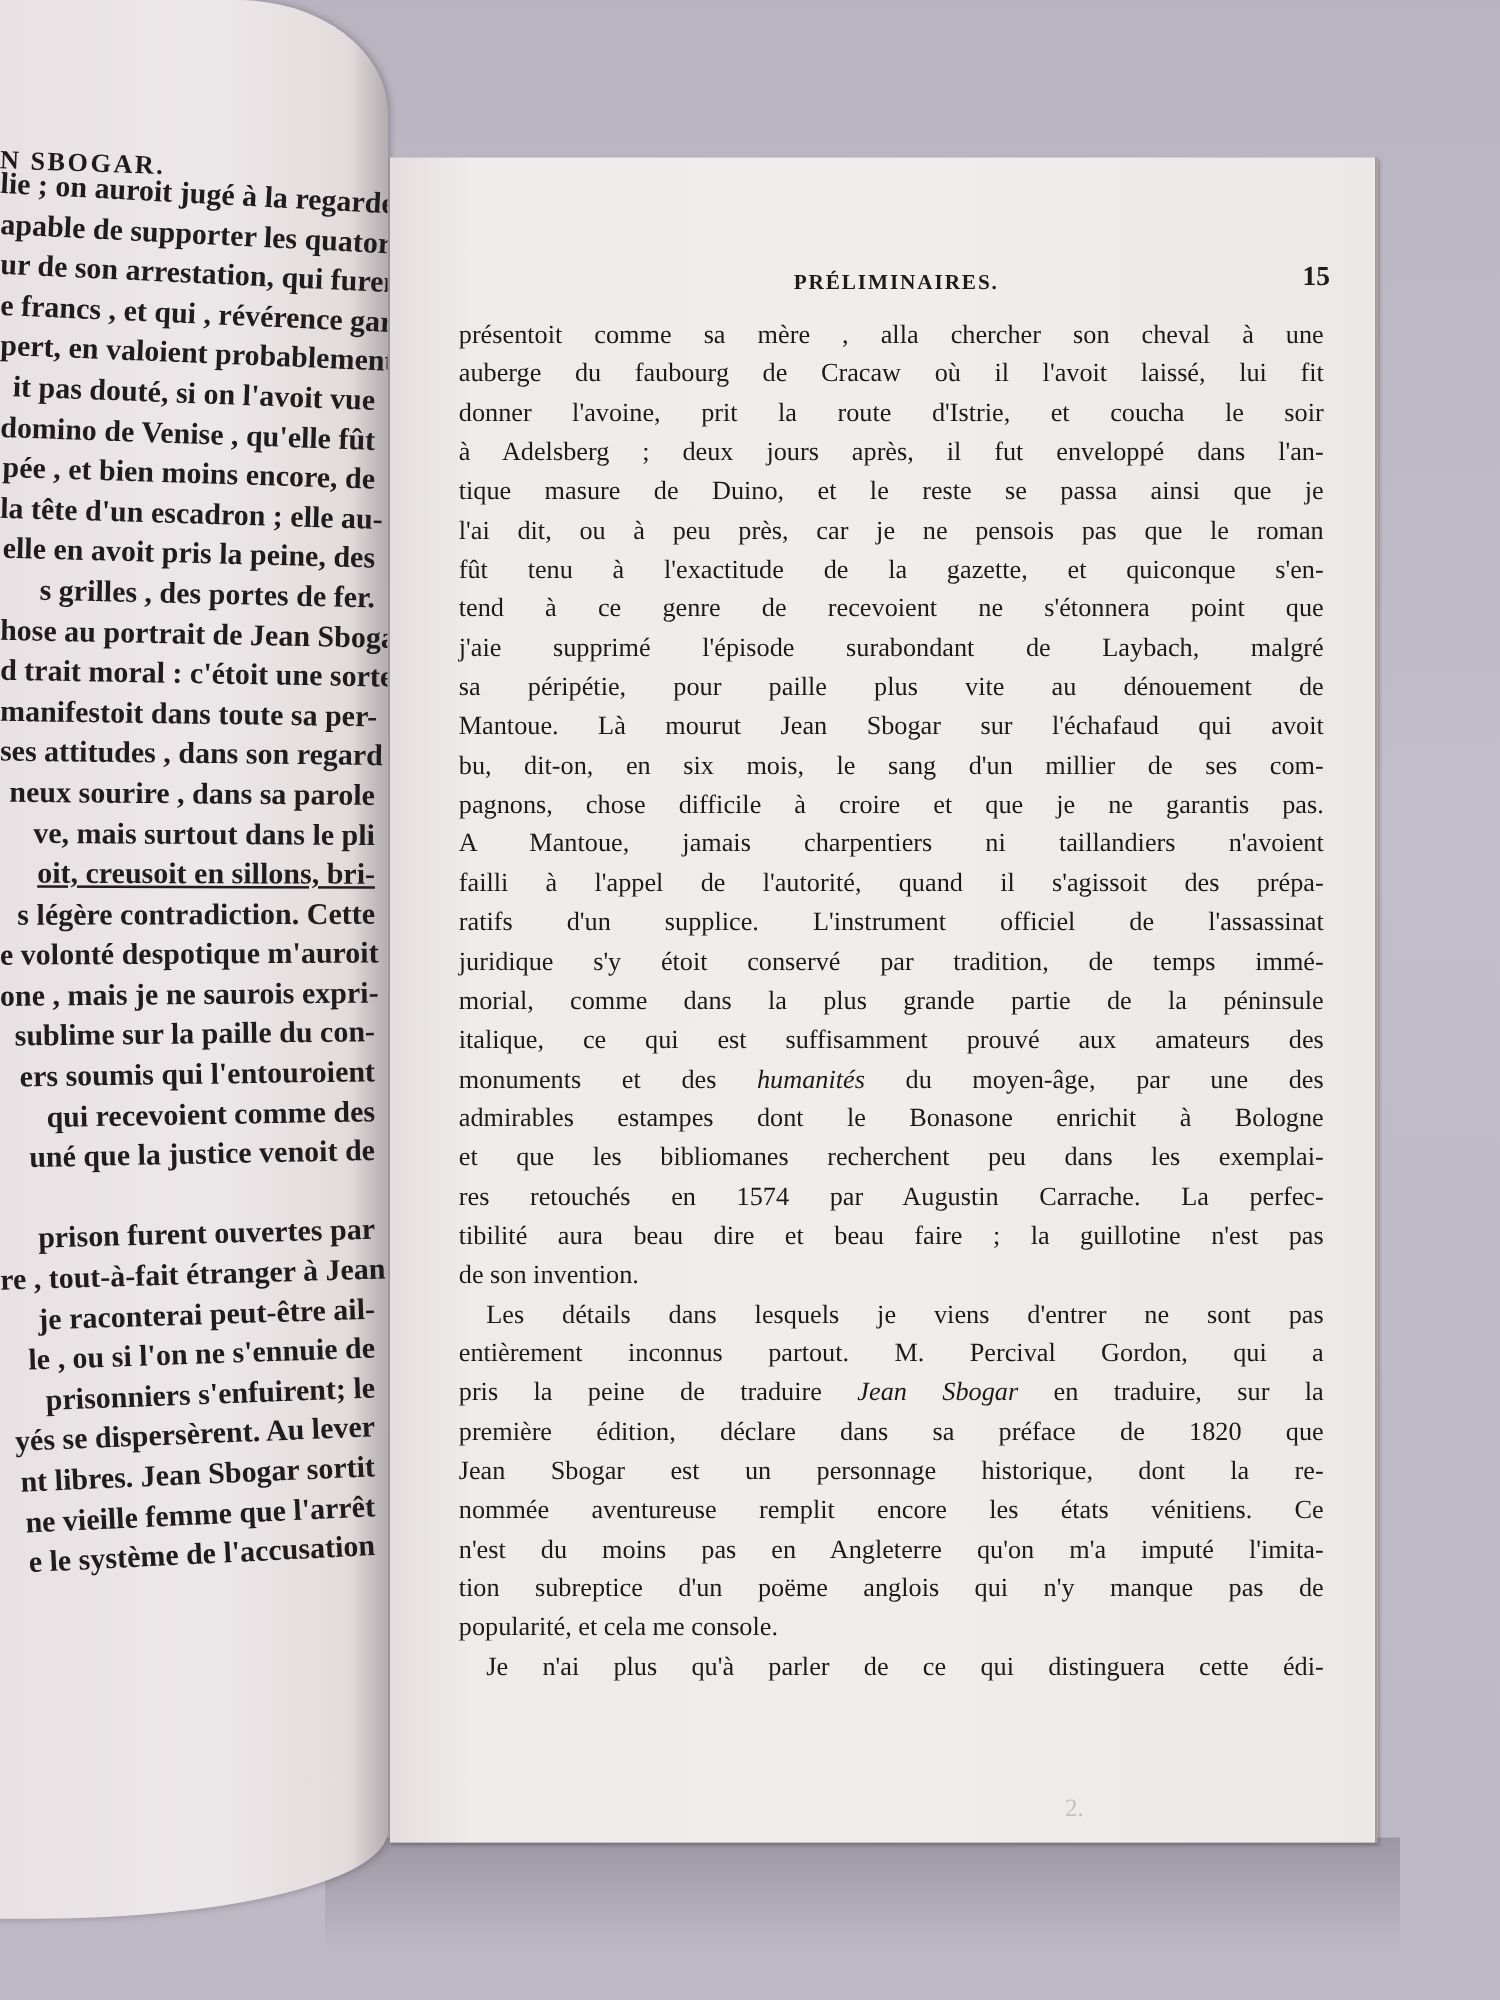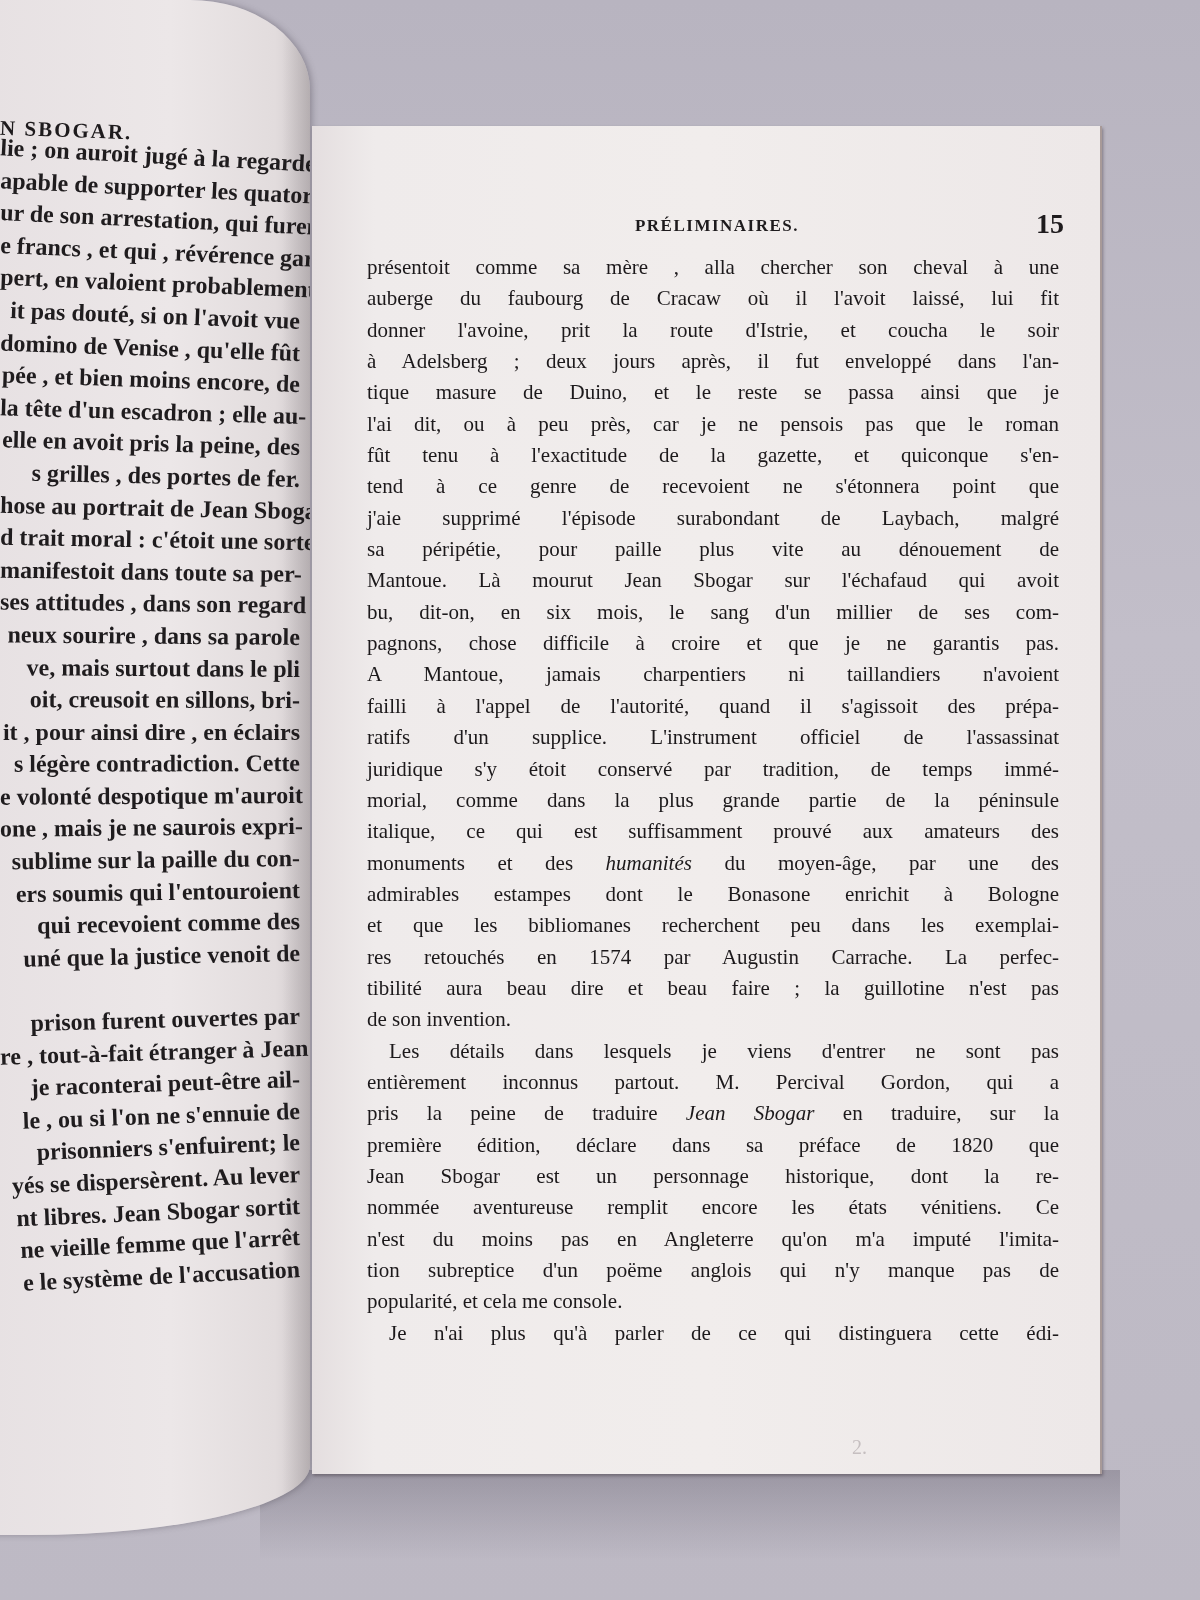--- a/index.html
+++ b/index.html
@@ -47,21 +47,21 @@
     border-right:2px solid #a89a98;
   }
   .page-header {
     position:absolute; left:60px; top:88px; width:690px; height:32px;
   }
   .running-head {
     position:absolute; left:0; right:0; text-align:center; top:2px;
     font-weight:bold; font-size:17px; letter-spacing:1.5px; color:#1e1b1d;
   }
   .page-number {
-    position:absolute; right:-2px; top:-6px; font-weight:bold; font-size:28px; color:#1e1b1d;
+    position:absolute; right:-2px; top:-6px; font-weight:bold; font-size:22px; color:#1e1b1d;
   }
   .body-text {
     position:absolute; left:55px; top:126px; width:692px;
     font-size:21px; line-height:31.35px; color:#1c191b;
   }
   .line {
     display:block; white-space:nowrap; text-align:justify; text-align-last:justify;
   }
   .line.last { text-align-last:left; }
   .line.indent { padding-left:22px; }
@@ -89,22 +89,21 @@
       <span class="left-line" style="transform: rotate(1.83deg); transform-origin: right center;">pée , et bien moins encore, de</span>
       <span class="left-line" style="transform: rotate(1.67deg); transform-origin: right center;">la tête d'un escadron ; elle au-</span>
       <span class="left-line" style="transform: rotate(1.5deg); transform-origin: right center;">elle en avoit pris la peine, des</span>
       <span class="left-line" style="transform: rotate(1.33deg); transform-origin: right center;">s grilles , des portes de fer.</span>
       <span class="left-line" style="transform: rotate(1.17deg); transform-origin: right center;">hose au portrait de Jean Sbogar</span>
       <span class="left-line" style="transform: rotate(1deg); transform-origin: right center;">d trait moral : c'étoit une sorte</span>
       <span class="left-line" style="transform: rotate(0.83deg); transform-origin: right center;">manifestoit dans toute sa per-</span>
       <span class="left-line" style="transform: rotate(0.67deg); transform-origin: right center;">ses attitudes , dans son regard</span>
       <span class="left-line" style="transform: rotate(0.5deg); transform-origin: right center;">neux sourire , dans sa parole</span>
       <span class="left-line" style="transform: rotate(0.33deg); transform-origin: right center;">ve, mais surtout dans le pli</span>
-      <span class="left-line" style="transform: rotate(0.17deg); transform-origin: right center;">oit, creusoit en sillons, bri-</span>
-      <span class="left-line" style="transform: rotate(0deg); transform-origin: right center;">it , pour ainsi dire , en éclairs</span>
+      <span class="left-line" style="transform: rotate(0.17deg); transform-origin: right center; text-decoration: underline;">oit, creusoit en sillons, bri-</span>
       <span class="left-line" style="transform: rotate(-0.17deg); transform-origin: right center;">s légère contradiction. Cette</span>
       <span class="left-line" style="transform: rotate(-0.33deg); transform-origin: right center;">e volonté despotique m'auroit</span>
       <span class="left-line" style="transform: rotate(-0.5deg); transform-origin: right center;">one , mais je ne saurois expri-</span>
       <span class="left-line" style="transform: rotate(-0.67deg); transform-origin: right center;">sublime sur la paille du con-</span>
       <span class="left-line" style="transform: rotate(-0.83deg); transform-origin: right center;">ers soumis qui l'entouroient</span>
       <span class="left-line" style="transform: rotate(-1deg); transform-origin: right center;">qui recevoient comme des</span>
       <span class="left-line" style="transform: rotate(-1.17deg); transform-origin: right center;">uné que la justice venoit de</span>
       <span class="left-line gap" style="transform: rotate(-1.33deg); transform-origin: right center;"></span>
       <span class="left-line" style="transform: rotate(-1.5deg); transform-origin: right center;">prison furent ouvertes par</span>
       <span class="left-line" style="transform: rotate(-1.67deg); transform-origin: right center;">re , tout-à-fait étranger à Jean</span>

